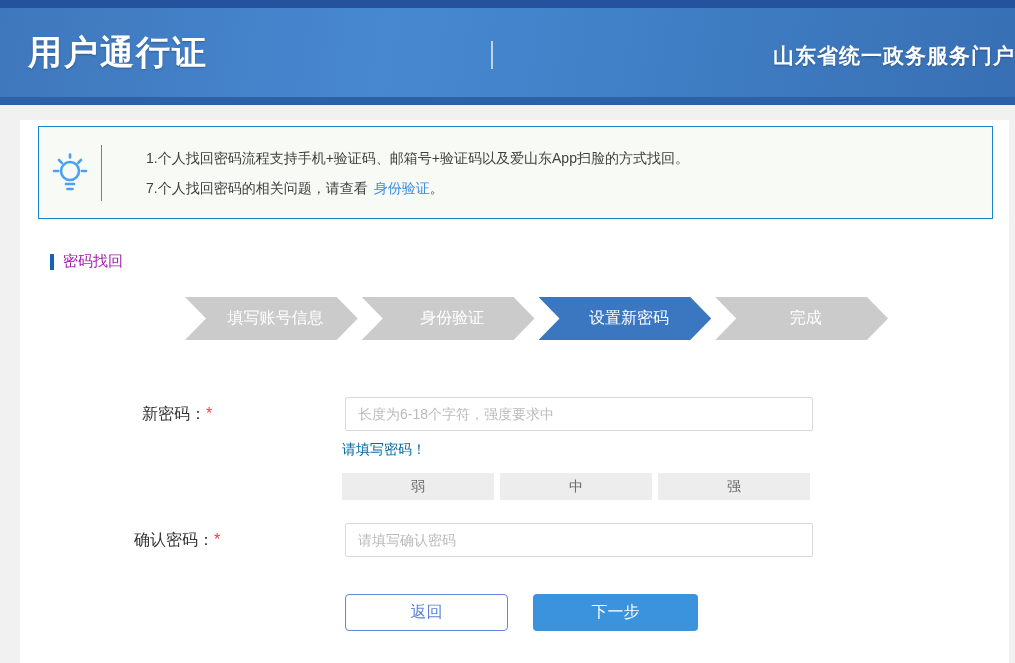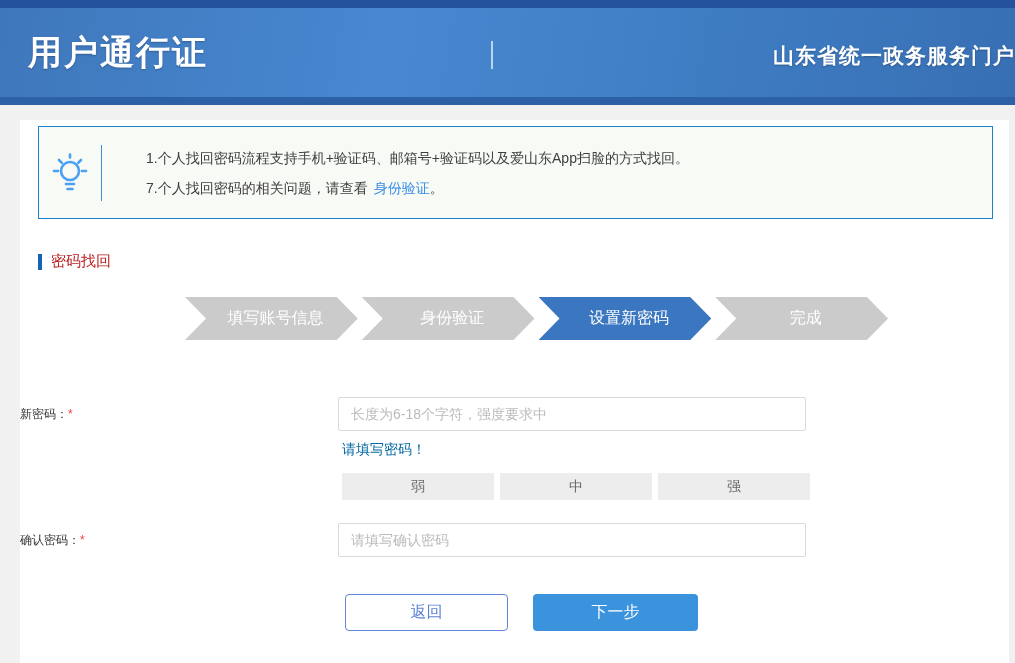--- a/index.html
+++ b/index.html
@@ -64,23 +64,23 @@
   }
   .notice-divider {
     width: 1px; height: 56px; background: #3f8fd6; flex: none;
   }
   .notice-text { padding-left: 44px; font-size: 14px; color: #404040; }
   .notice-text p { line-height: 30px; }
   .help-link { color: #3a8ee6; text-decoration: none; margin-left: 6px; cursor: pointer; }
 
   
   .section-title {
-    margin: 39px 0 0 18px;
+    margin: 39px 0 0 30px;
     display: flex; align-items: center;
-    font-size: 15px; color: #b91c1c;
+    font-size: 15px; color: #a21caf;
   }
   .section-bar { width: 4px; height: 16px; background: #1663b6; margin-right: 9px; }
 
   
   .wizard {
     margin: 26px 0 0 165px;
     width: 703px; height: 43px;
     display: flex; gap: 4px;
   }
   .step {
@@ -90,22 +90,22 @@
     color: #fff; font-size: 16px;
     display: flex; align-items: center; justify-content: center;
     padding-left: 8px;
   }
   .step.active { background: #3b77c1; }
 
   
   .form-row { margin-top: 57px; display: flex; align-items: center; height: 34px; }
   .form-row.confirm { margin-top: 23px; }
   .form-label {
-    width: 314px; text-align: left; margin-right: 4px;
-    font-size: 12px; color: #333;
+    width: 314px; text-align: center; margin-right: 11px;
+    font-size: 16px; color: #333;
   }
   .required { color: #f03e3e; }
   .text-input {
     width: 468px; height: 34px;
     border: 1px solid #d9d9d9; border-radius: 2px;
     padding: 4px 12px; font-size: 14px; color: #333;
     outline: none; background: #fff;
     font-family: "Liberation Sans", "DejaVu Sans", sans-serif;
   }
   .text-input::placeholder { color: #bbb; }

